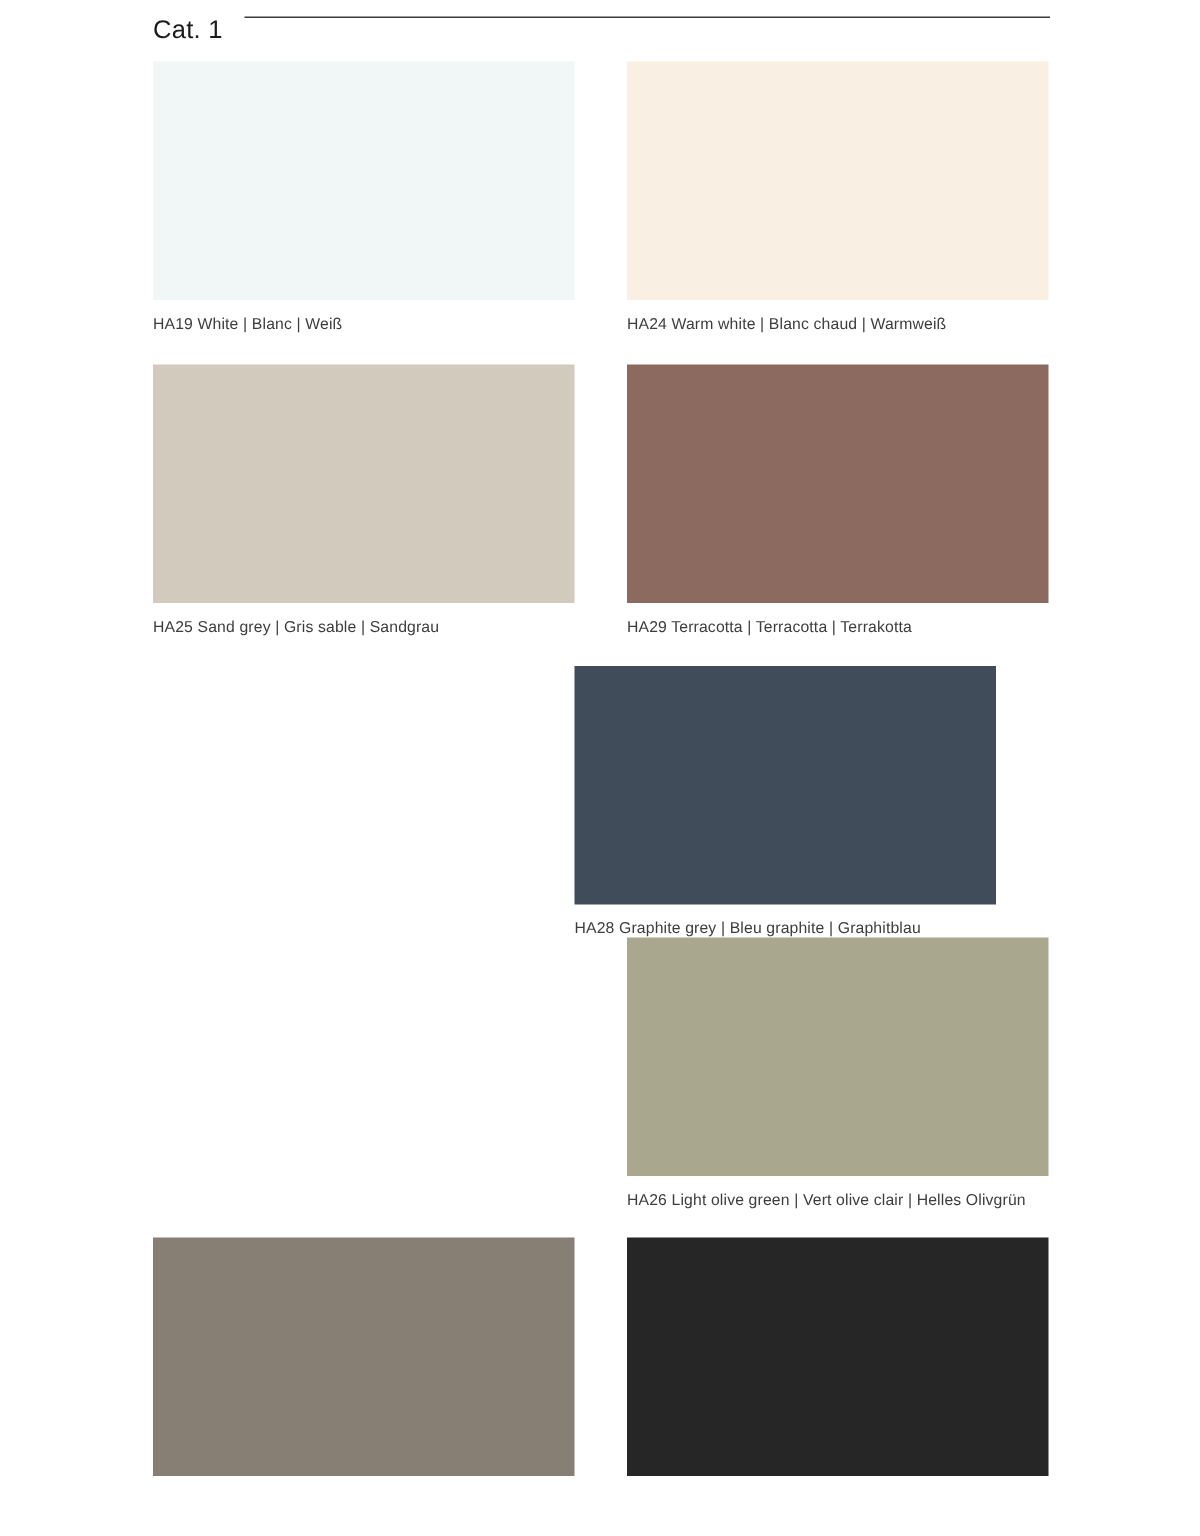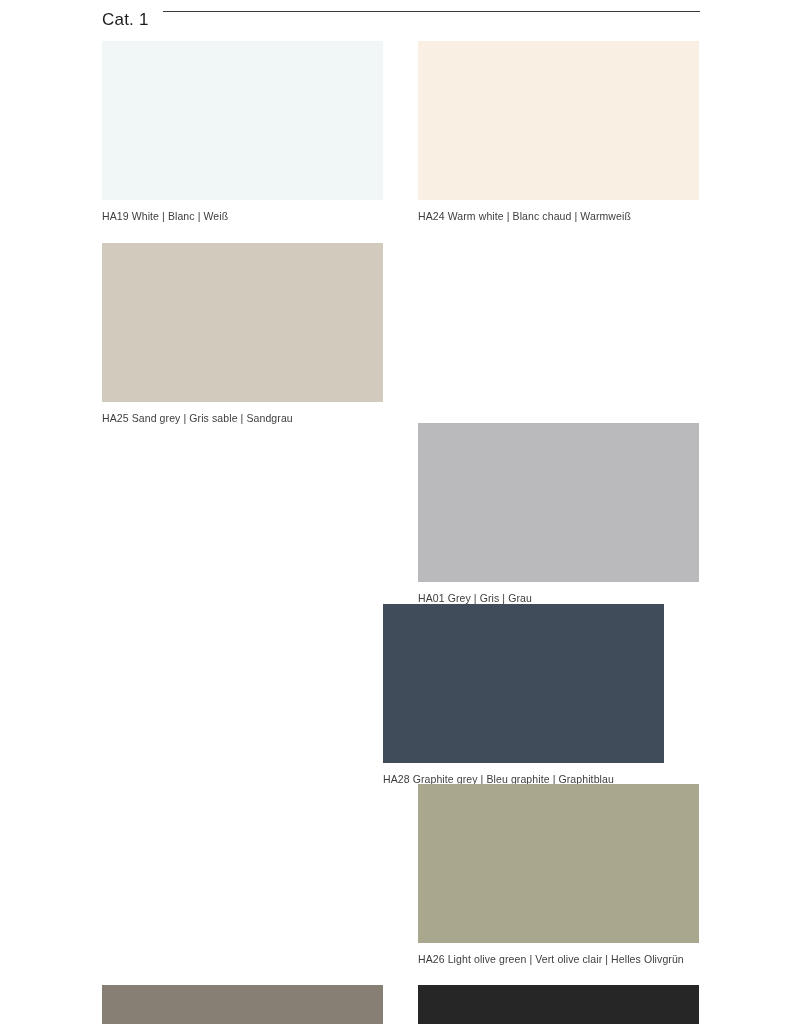--- a/index.html
+++ b/index.html
@@ -106,29 +106,29 @@
 
     <div class="cell row-gap"></div>
     <div class="cell row-gap spacer"></div>
     <div class="cell row-gap"></div>
 
     <div class="cell swatch-block">
       <span class="swatch" style="background:#d2cabc;"></span>
       <div class="swatch-label">HA25 Sand grey | Gris sable | Sandgrau</div>
     </div>
     <div class="cell spacer"></div>
+    <div class="cell swatch-block">
+      <span class="swatch" style="background:#8d6a60;"></span>
+      <div class="swatch-label">HA29 Terracotta | Terracotta | Terrakotta</div>
+    </div>
 
     <div class="cell row-gap"></div>
     <div class="cell row-gap spacer"></div>
     <div class="cell row-gap"></div>
 
-    <div class="cell swatch-block">
-      <span class="swatch" style="background:#bababc;"></span>
-      <div class="swatch-label">HA01 Grey | Gris | Grau</div>
-    </div>
     <div class="cell spacer"></div>
     <div class="cell swatch-block">
       <span class="swatch" style="background:#414c5b;"></span>
       <div class="swatch-label">HA28 Graphite grey | Bleu graphite | Graphitblau</div>
     </div>
 
     <div class="cell row-gap"></div>
     <div class="cell row-gap spacer"></div>
     <div class="cell row-gap"></div>
 

